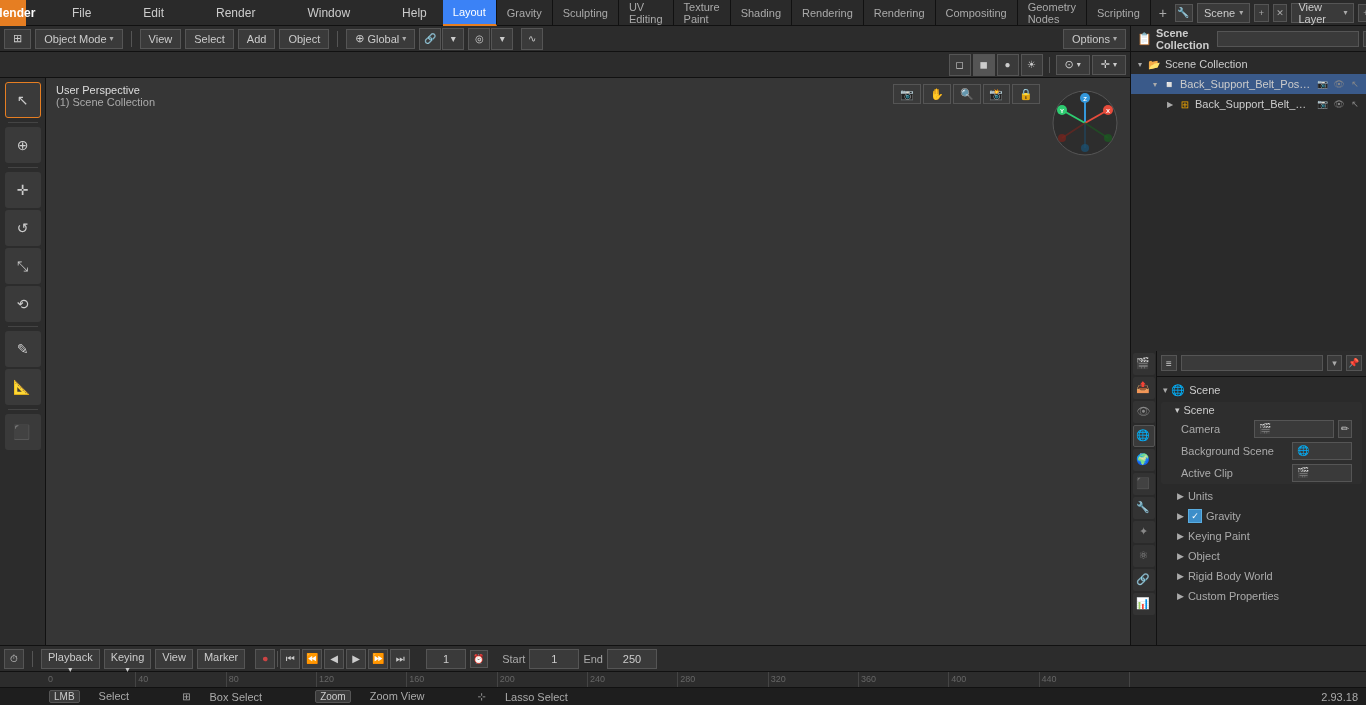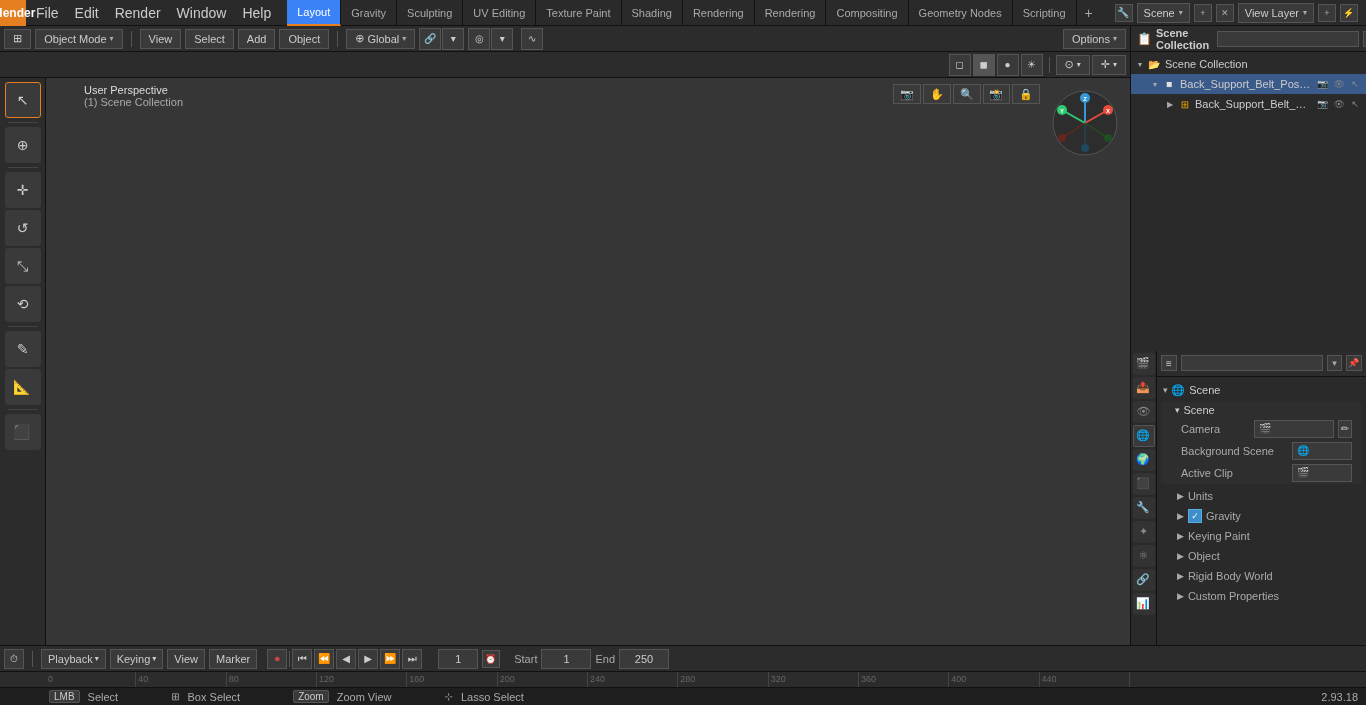--- a/index.html
+++ b/index.html
@@ -33,24 +33,24 @@
       font-weight: bold; color: white; font-size: 12px;
       margin-right: 2px;
       flex-shrink: 0;
     }
     .top-menu-bar .menu-items {
       display: flex; align-items: center; gap: 0;
     }
     .top-menu-item {
       padding: 2px 8px;
       cursor: pointer;
-      font-size: 14px;
+      font-size: 12px;
       color: #ccc;
       height: 28px;
-      display: flex; align-items: center;
+      display: flex; align-items: center; margin-left: 36px;
     }
 
     .workspace-tabs {
       display: flex; align-items: center; margin-left: 8px;
     }
     .workspace-tab {
       padding: 2px 10px;
       font-size: 11px;
       color: #aaa;
       height: 26px;
@@ -188,21 +188,20 @@
       background: #363636;
       overflow: hidden;
     }
     .viewport-label {
       position: absolute;
       top: 6px; left: 10px;
       color: #aaa;
       font-size: 11px;
       pointer-events: none;
       z-index: 10;
-      margin-left: 28px;
     }
     .viewport-label .main { color: #ddd; }
 
     
     .nav-gizmo {
       position: absolute;
       top: 10px; right: 10px;
       width: 70px; height: 70px;
       z-index: 10;
     }
@@ -370,20 +369,21 @@
     }
     .tl-btn {
       background: #3a3a3a;
       border: 1px solid #555;
       color: #ccc;
       padding: 1px 6px;
       font-size: 11px;
       height: 20px;
       display: flex; align-items: center; gap: 2px;
       cursor: pointer;
+      flex-direction: column;
     }
     .tl-transport {
       display: flex; align-items: center; gap: 2px;
       margin: 0 6px;
     }
     .tl-transport-btn {
       width: 20px; height: 20px;
       background: #3a3a3a;
       border: 1px solid #555;
       display: flex; align-items: center; justify-content: center;
@@ -443,21 +443,21 @@
     }
     .timeline-cursor {
       position: absolute;
       left: 2px;
       top: 0;
       bottom: 0;
       width: 2px;
       background: #4fc3f7;
     }
     .status-item {
-      display: flex; align-items: center; gap: 8px;
+      display: flex; align-items: flex-start; gap: 19px;
       font-size: 11px;
       color: #aaa;
       padding-left: 41px;
     }
     .status-key {
       background: #3a3a3a;
       border: 1px solid #555;
       padding: 0 4px;
       font-size: 10px;
       color: #ccc;

